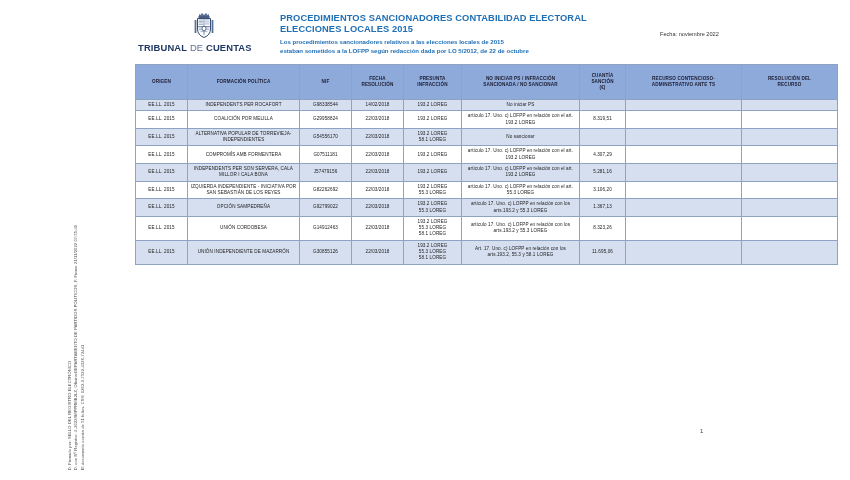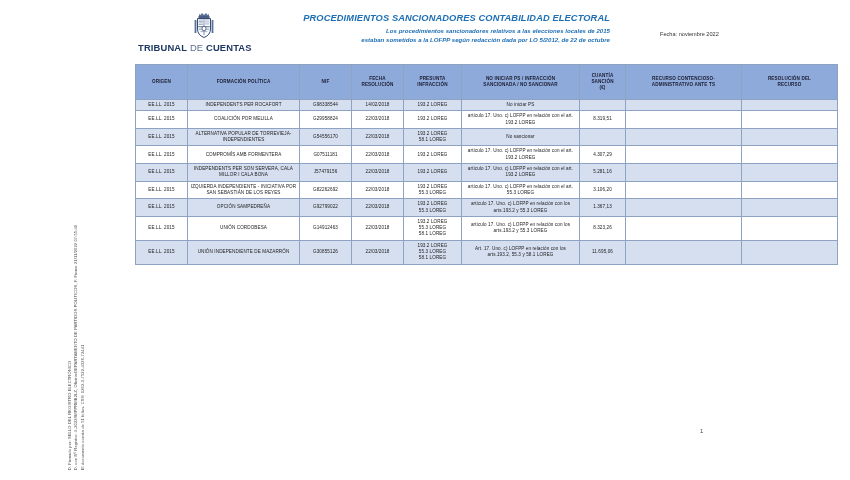--- a/index.html
+++ b/index.html
@@ -62,22 +62,21 @@
     white-space: nowrap;
   }
   .logo-text .lt-b { font-weight: bold; }
   .logo-text .lt-n { font-weight: normal; color:#5b7196; }
 
   .title-block {
     position: absolute;
     left: 280px;
     top: 13px;
     width: 330px;
-    text-align: right;
-    font-style: italic;
+    text-align: left;
   }
   .title-main {
     font-size: 9.3px;
     font-weight: bold;
     color: #1f6fb5;
     line-height: 11.2px;
     letter-spacing: 0.1px;
   }
   .title-sub {
     margin-top: 3px;
@@ -192,20 +191,21 @@
       <rect x="20.6" y="9" width="1.8" height="13" fill="#5b7196"></rect>
 
       <ellipse cx="13" cy="17.5" rx="2" ry="2.3" fill="#ffffff" stroke="#1f3864" stroke-width="0.7"></ellipse>
     </svg>
     <div class="logo-text"><span class="lt-b">TRIBUNAL</span><span class="lt-n"> DE </span><span class="lt-b">CUENTAS</span></div>
   </div>
 
   <div class="title-block">
     <div class="title-main">
       <div>PROCEDIMIENTOS SANCIONADORES CONTABILIDAD ELECTORAL</div>
+      <div>ELECCIONES LOCALES 2015</div>
     </div>
     <div class="title-sub">
       <div>Los procedimientos sancionadores relativos a las elecciones locales de 2015</div>
       <div>estaban sometidos a la LOFPP según redacción dada por LO 5/2012, de 22 de octubre</div>
     </div>
   </div>
 
   <div class="fecha">Fecha: noviembre 2022</div>
 </div>
 

